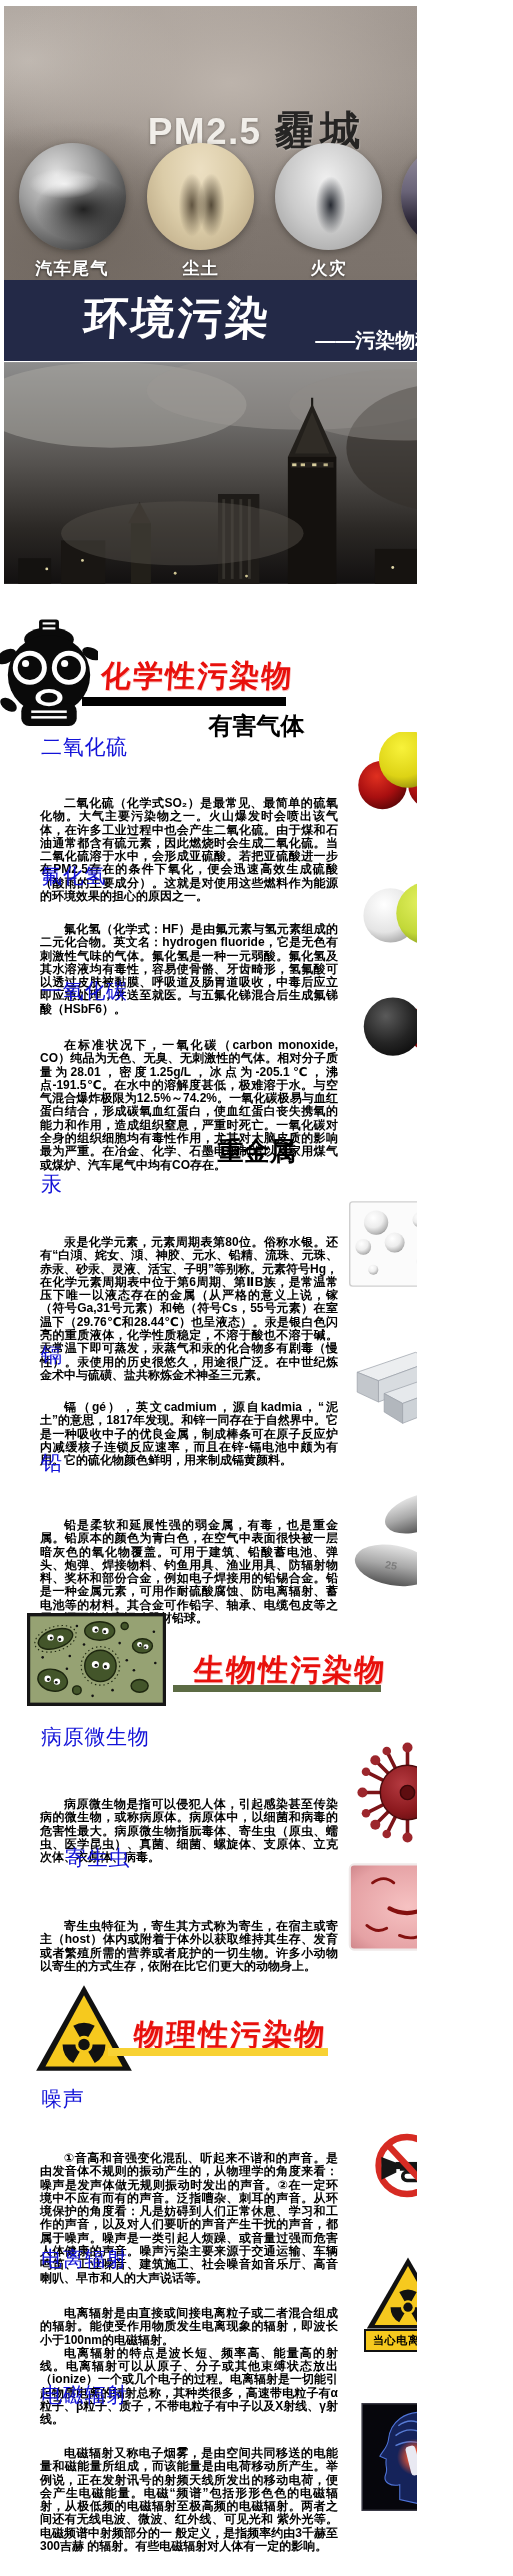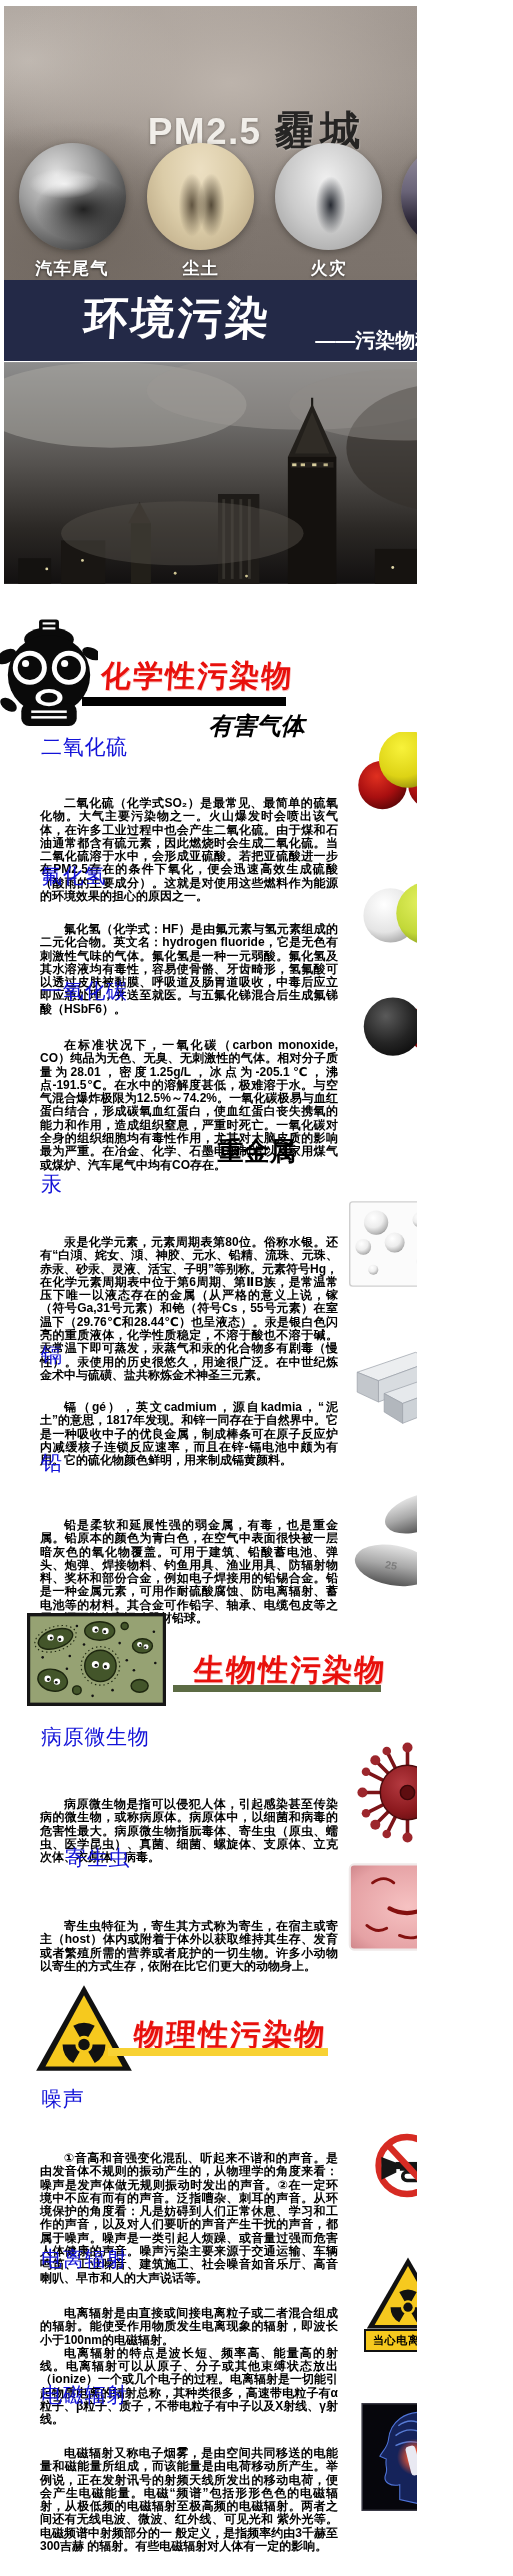--- a/index.html
+++ b/index.html
@@ -44,21 +44,21 @@
   #banner-sub{position:absolute;left:311px;top:47px;font-size:20px;font-weight:800;color:#fff;}
   
   #city-photo{position:absolute;left:4.3px;top:362px;width:505px;height:222px;}
   
   .sec-title{position:absolute;font-size:30px;font-weight:900;color:#e8100c;letter-spacing:2.1px;
     transform:skewX(-4deg);text-shadow:0.7px 0.7px 0 rgba(232,16,12,.25);}
   #chem-title{left:101px;top:656px;}
   #chem-bar{position:absolute;left:82px;top:697px;width:204px;height:9.3px;background:#000;}
   #gasmask{position:absolute;left:0px;top:618px;}
   .center-head{position:absolute;left:0;width:513px;text-align:center;font-weight:800;color:#000;}
-  #harmful-gas{top:710px;font-size:24px;font-style:italic;}
+  #harmful-gas{top:710px;font-size:24px;}
   #heavy-metal{top:1134px;font-size:26px;}
   #bio-title{left:194px;top:1650px;}
   #bio-bar{position:absolute;left:173px;top:1685px;width:208px;height:7.1px;background:#5c6b44;}
   #bio-img{position:absolute;left:27px;top:1613px;}
   #phys-title{left:134px;top:2015px;}
   #phys-bar{position:absolute;left:108px;top:2048px;width:220px;height:7.8px;background:#f8d234;}
   #phys-tri{position:absolute;left:34px;top:1983px;}
   
   .bh{position:absolute;left:41px;font-size:21px;font-weight:400;color:#1313d8;letter-spacing:0.7px;}
   #h-so2{top:733px;}#h-hf{top:862px;}#h-co{top:977px;}#h-hg{top:1170px;}#h-cd{top:1341px;}

